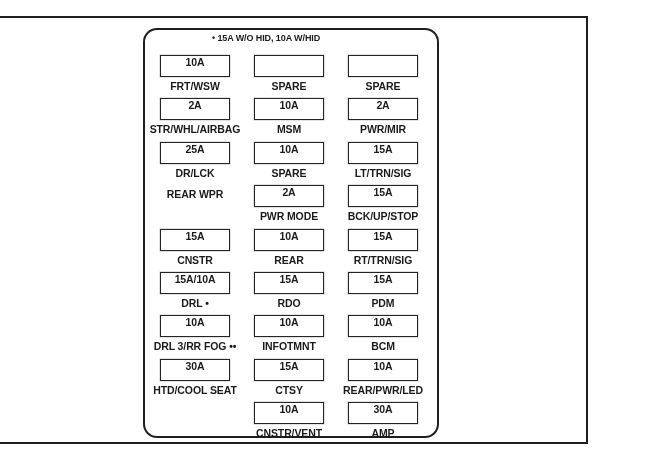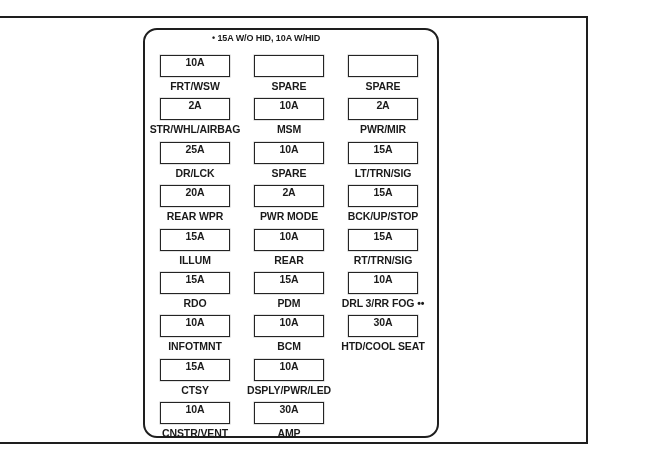--- a/index.html
+++ b/index.html
@@ -146,57 +146,60 @@
       </div>
       <div class="fuselabel">SPARE</div>
     </div>
     <div class="cell">
       <div class="fusebox">
         <span class="amp">15A</span>
       </div>
       <div class="fuselabel">LT/TRN/SIG</div>
     </div>
     <div class="cell">
-      <div class="fusebox">
-        <span class="amp">20A</span>
-      </div>
       <div class="fuselabel">REAR WPR</div>
     </div>
     <div class="cell">
       <div class="fusebox">
         <span class="amp">2A</span>
       </div>
       <div class="fuselabel">PWR MODE</div>
     </div>
     <div class="cell">
       <div class="fusebox">
         <span class="amp">15A</span>
       </div>
       <div class="fuselabel">BCK/UP/STOP</div>
     </div>
     <div class="cell">
       <div class="fusebox">
         <span class="amp">15A</span>
       </div>
-      <div class="fuselabel">ILLUM</div>
+      <div class="fuselabel">CNSTR</div>
     </div>
     <div class="cell">
       <div class="fusebox">
         <span class="amp">10A</span>
       </div>
       <div class="fuselabel">REAR</div>
     </div>
     <div class="cell">
       <div class="fusebox">
         <span class="amp">15A</span>
       </div>
       <div class="fuselabel">RT/TRN/SIG</div>
     </div>
     <div class="cell">
       <div class="fusebox">
+        <span class="amp">15A/10A</span>
+      </div>
+      <div class="fuselabel">DRL •</div>
+    </div>
+    <div class="cell">
+      <div class="fusebox">
         <span class="amp">15A</span>
       </div>
       <div class="fuselabel">RDO</div>
     </div>
     <div class="cell">
       <div class="fusebox">
         <span class="amp">15A</span>
       </div>
       <div class="fuselabel">PDM</div>
     </div>
@@ -227,21 +230,21 @@
     <div class="cell">
       <div class="fusebox">
         <span class="amp">15A</span>
       </div>
       <div class="fuselabel">CTSY</div>
     </div>
     <div class="cell">
       <div class="fusebox">
         <span class="amp">10A</span>
       </div>
-      <div class="fuselabel">DSPLY/PWR/LED</div>
+      <div class="fuselabel">REAR/PWR/LED</div>
     </div>
     <div class="cell"></div>
     <div class="cell">
       <div class="fusebox">
         <span class="amp">10A</span>
       </div>
       <div class="fuselabel">CNSTR/VENT</div>
     </div>
     <div class="cell">
       <div class="fusebox">

